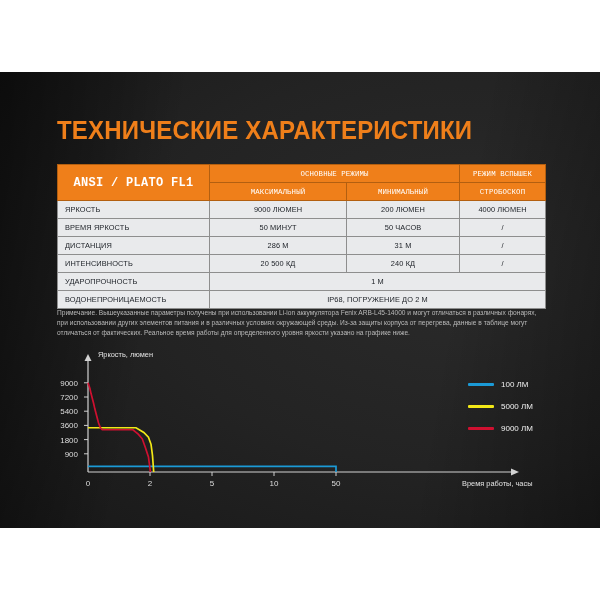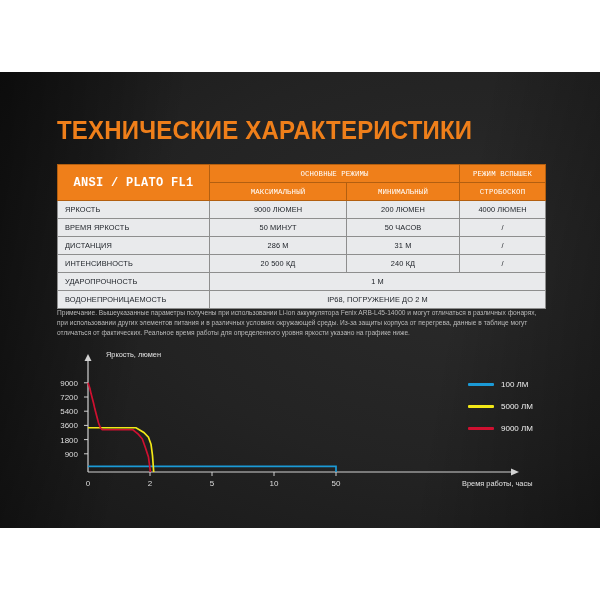--- a/index.html
+++ b/index.html
@@ -146,21 +146,21 @@
           <tr>
             <td class="rowlabel">ВОДОНЕПРОНИЦАЕМОСТЬ</td>
             <td colspan="3">IP68, ПОГРУЖЕНИЕ ДО 2 М</td>
           </tr>
         </tbody>
     </table>
 
     <div id="note">Примечание. Вышеуказанные параметры получены при использовании Li-ion аккумулятора Fenix ARB-L45-14000 и могут отличаться в различных фонарях, при использовании других элементов питания и в различных условиях окружающей среды. Из-за защиты корпуса от перегрева, данные в таблице могут отличаться от фактических. Реальное время работы для определенного уровня яркости указано на графике ниже.</div>
 
     <div id="chart">
-      <div id="yaxis-title" style="left: 58px; top: 0px; margin-left: 8px;">Яркость, люмен</div>
+      <div id="yaxis-title" style="left: 58px; top: 0px;">Яркость, люмен</div>
       <div id="xaxis-title" style="left: 422px; top: 129px;">Время работы, часы</div>
       <svg id="chart-svg" width="520" height="150" viewBox="0 0 520 150">
           <line x1="48" y1="122" x2="48" y2="10" stroke="#d2d2d2" stroke-width="1.2"></line>
           <polygon points="44.5,11 51.5,11 48,4" fill="#d2d2d2"></polygon>
           <line x1="48" y1="122" x2="472" y2="122" stroke="#d2d2d2" stroke-width="1.2"></line>
           <polygon points="471,118.5 471,125.5 479,122" fill="#d2d2d2"></polygon>
           <line x1="44" y1="103.8" x2="48" y2="103.8" stroke="#cfcfcf" stroke-width="1"></line>
           <line x1="44" y1="89.6" x2="48" y2="89.6" stroke="#cfcfcf" stroke-width="1"></line>
           <line x1="44" y1="75.4" x2="48" y2="75.4" stroke="#cfcfcf" stroke-width="1"></line>
           <line x1="44" y1="61.2" x2="48" y2="61.2" stroke="#cfcfcf" stroke-width="1"></line>

